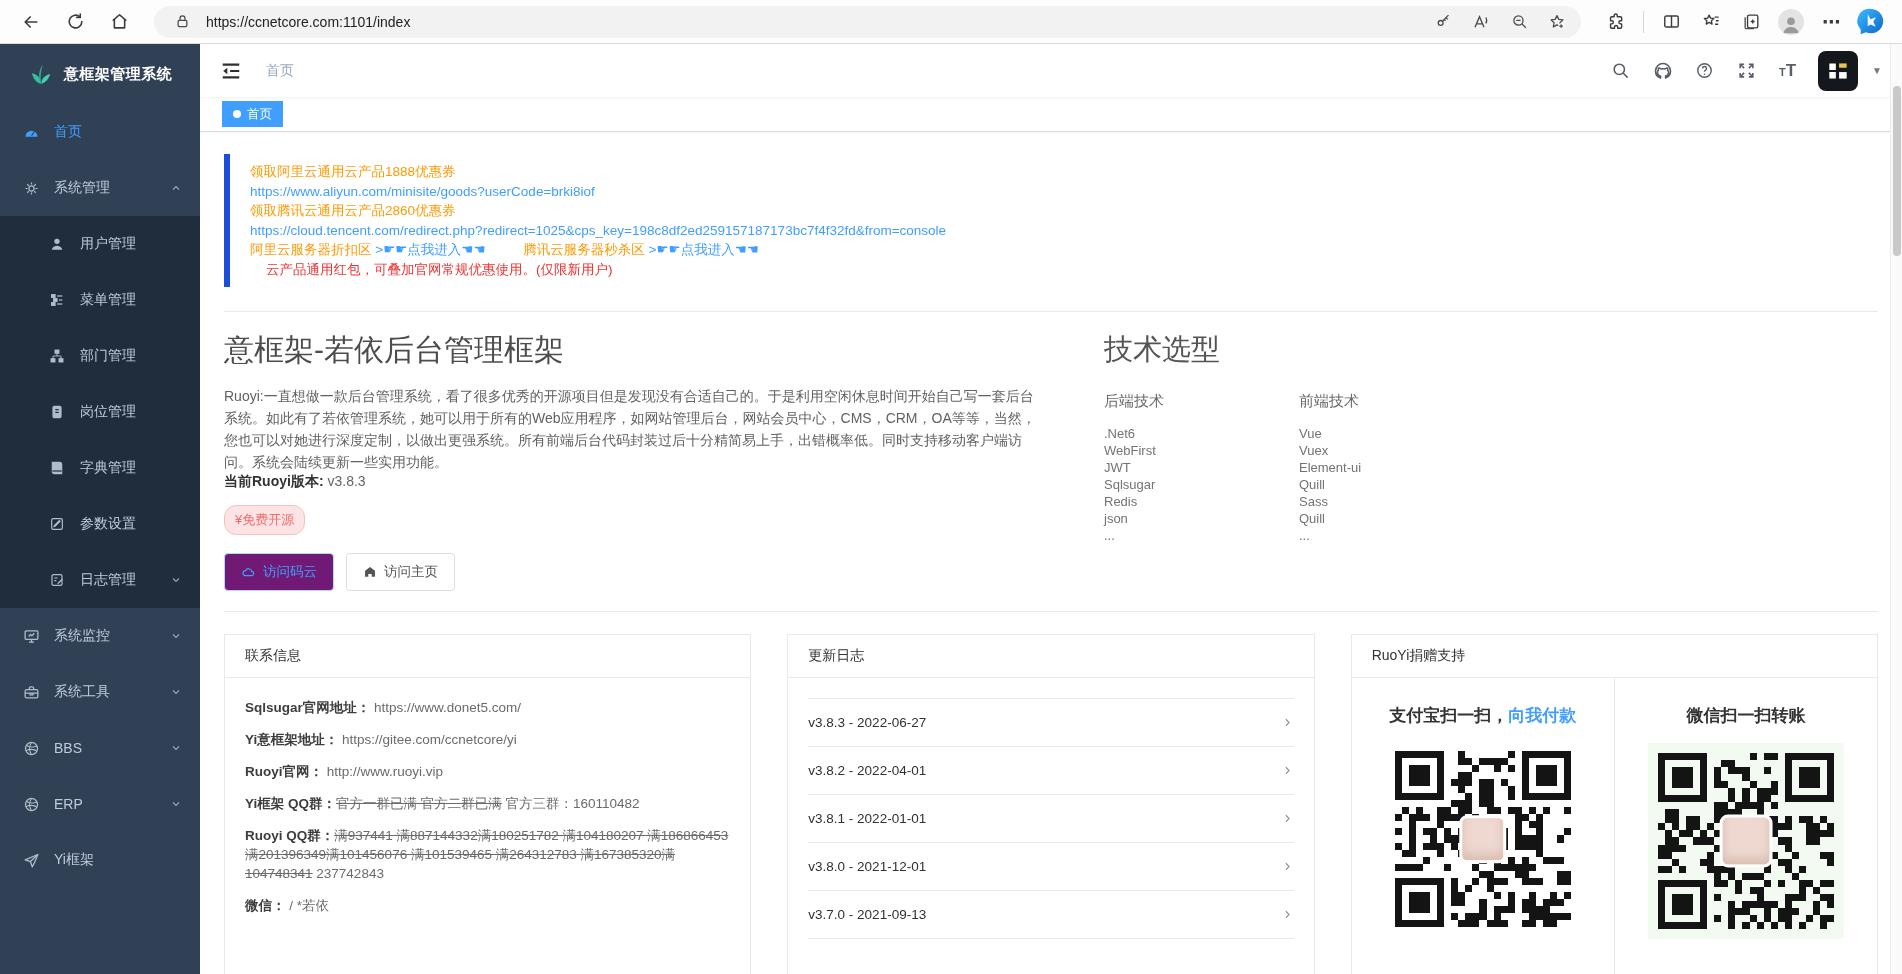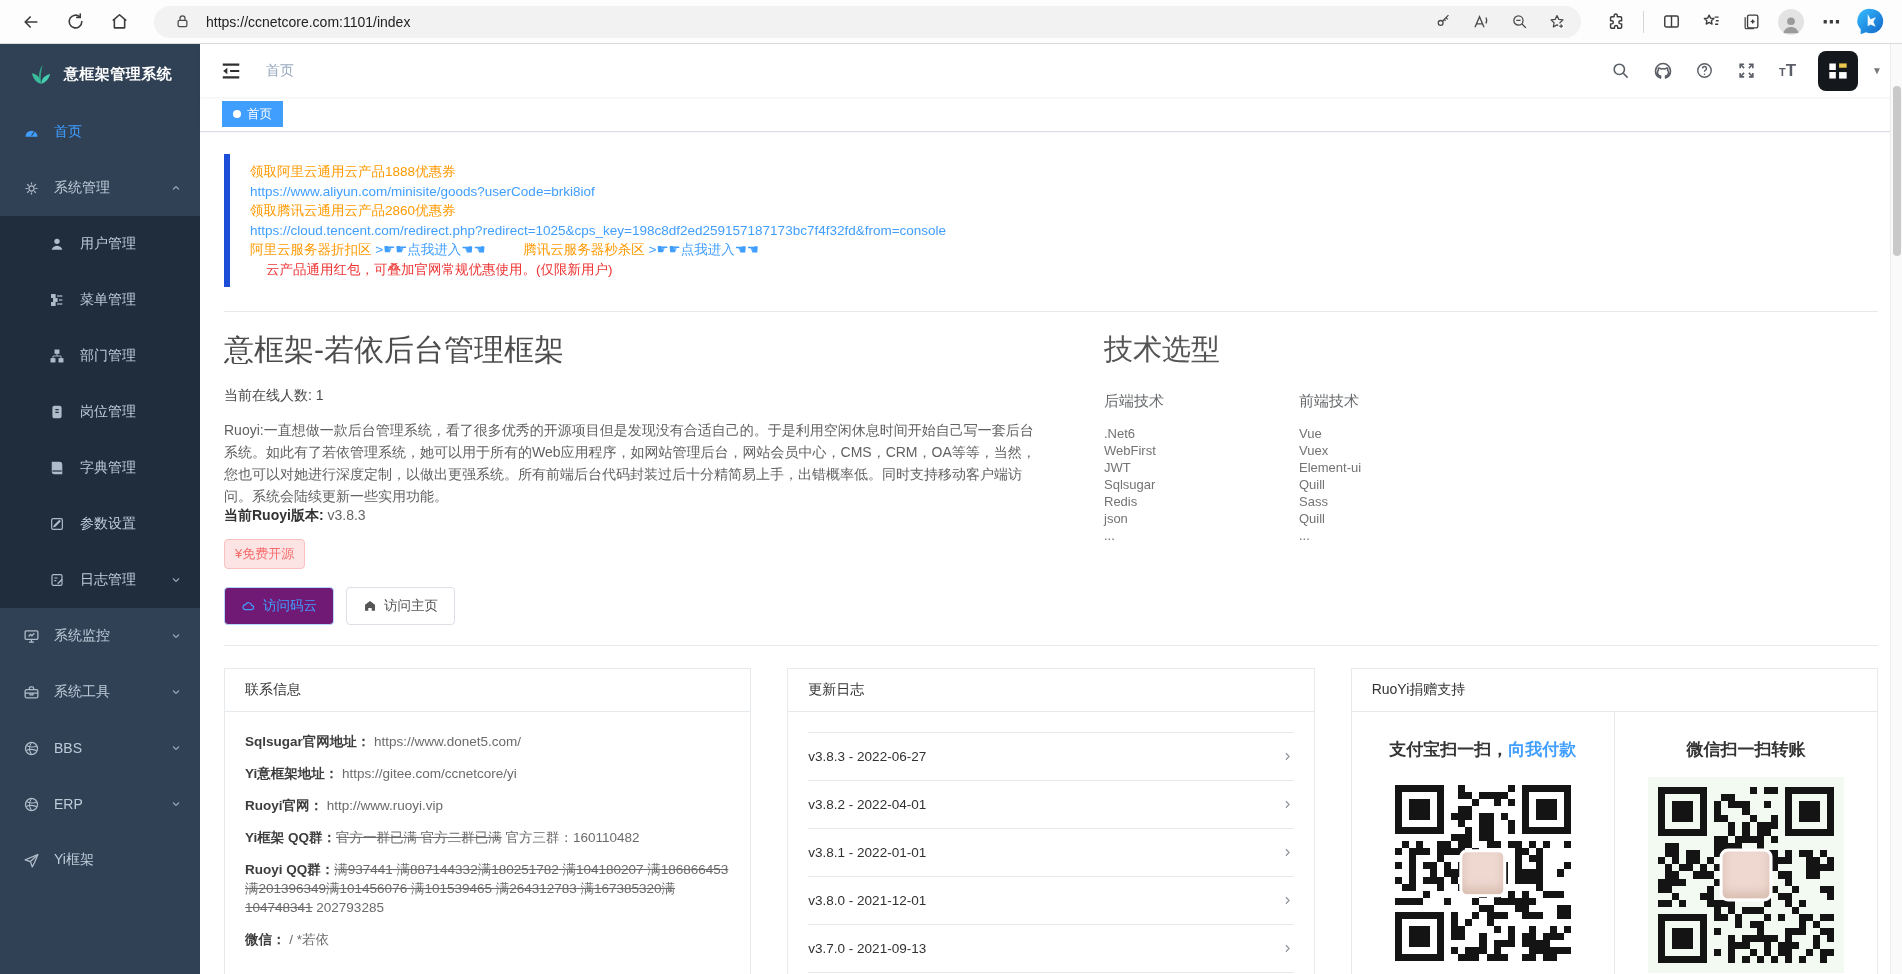--- a/index.html
+++ b/index.html
@@ -68,21 +68,21 @@
 
   
   .intro-row { display:flex; margin-top:18px; }
   .intro-left { width:815px; flex:0 0 auto; }
   h1.page-h { font-size:30px; font-weight:400; color:#4c4c4c; }
   .online { margin-top:16px; font-size:14px; color:#4a4a4a; }
   .desc { margin-top:14px; font-size:14px; color:#616161; line-height:22px; }
   .ver-line { font-size:14px; color:#666; }
   .ver-line b { color:#333; }
   .tag { display:inline-block; margin-top:14px; background:#fde4e4; border:1px solid #f8c0c0;
-    color:#f56c6c; font-size:13px; padding:5px 10px; border-radius:4px; }
+    color:#f56c6c; font-size:13px; padding:5px 10px; border-radius:12px; }
   .btn-row { margin-top:18px; display:flex; gap:12px; }
   .btn { display:inline-flex; align-items:center; gap:7px; font-size:13.5px; padding:9px 16px;
     border-radius:4px; cursor:pointer; }
   .btn.plain { background:#701a75; border:1px solid #b3d8ff; color:#409eff; }
   .btn.default { background:#fff; border:1px solid #dcdfe6; color:#555; }
 
   .intro-right { margin-left:65px; }
   h2.page-h { font-size:29px; font-weight:400; color:#555; }
   .tech-cols { display:flex; margin-top:22px; }
   .tech-col { width:195px; }
@@ -479,21 +479,20 @@
           <span class="t-blue">&gt;☛☛点我进入☚☚</span>
         </div>
         <div class="t-red">云产品通用红包，可叠加官网常规优惠使用。(仅限新用户)</div>
       </div>
 
       <hr class="divider">
 
       <div class="intro-row">
         <div class="intro-left">
           <h1 class="page-h">意框架-若依后台管理框架</h1>
-          <div class="online">当前在线人数: 1</div>
           <p class="desc">Ruoyi:一直想做一款后台管理系统，看了很多优秀的开源项目但是发现没有合适自己的。于是利用空闲休息时间开始自己写一套后台系统。如此有了若依管理系统，她可以用于所有的Web应用程序，如网站管理后台，网站会员中心，CMS，CRM，OA等等，当然，您也可以对她进行深度定制，以做出更强系统。所有前端后台代码封装过后十分精简易上手，出错概率低。同时支持移动客户端访问。系统会陆续更新一些实用功能。</p>
           <div class="ver-line">
             <b>当前Ruoyi版本:</b>
             <span> </span>
             <span>v3.8.3</span>
           </div>
           <span class="tag">¥免费开源</span>
           <div class="btn-row">
             <span class="btn plain">
               <svg width="15" height="15" viewBox="0 0 24 24" fill="none" stroke="currentColor" stroke-width="1.8">
@@ -541,21 +540,21 @@
 
       <div class="cards-row">
 
         <div class="card">
           <div class="card-h">联系信息</div>
           <div class="card-b">
             <div class="c-row"><span class="c-label">Sqlsugar官网地址：</span> <span>https://www.donet5.com/</span></div>
             <div class="c-row"><span class="c-label">Yi意框架地址：</span> <span>https://gitee.com/ccnetcore/yi</span></div>
             <div class="c-row"><span class="c-label">Ruoyi官网：</span> <span>http://www.ruoyi.vip</span></div>
             <div class="c-row"><span class="c-label">Yi框架 QQ群：</span><span class="c-struck">官方一群已满 官方二群已满</span><span> 官方三群：160110482</span></div>
-            <div class="c-row"><span class="c-label">Ruoyi QQ群：</span><span class="c-struck">满937441 满887144332满180251782 满104180207 满186866453 满201396349满101456076 满101539465 满264312783 满167385320满104748341</span><span> 202793285</span></div>
+            <div class="c-row"><span class="c-label">Ruoyi QQ群：</span><span class="c-struck">满937441 满887144332满180251782 满104180207 满186866453 满201396349满101456076 满101539465 满264312783 满167385320满104748341</span><span> 237742843</span></div>
             <div class="c-row"><span class="c-label">微信：</span> <span>/ *若依</span></div>
 
           </div>
         </div>
 
         <div class="card">
           <div class="card-h">更新日志</div>
           <div class="card-b" style="padding-top:14px;">
             <div class="log-list">
               <div class="log-item">

